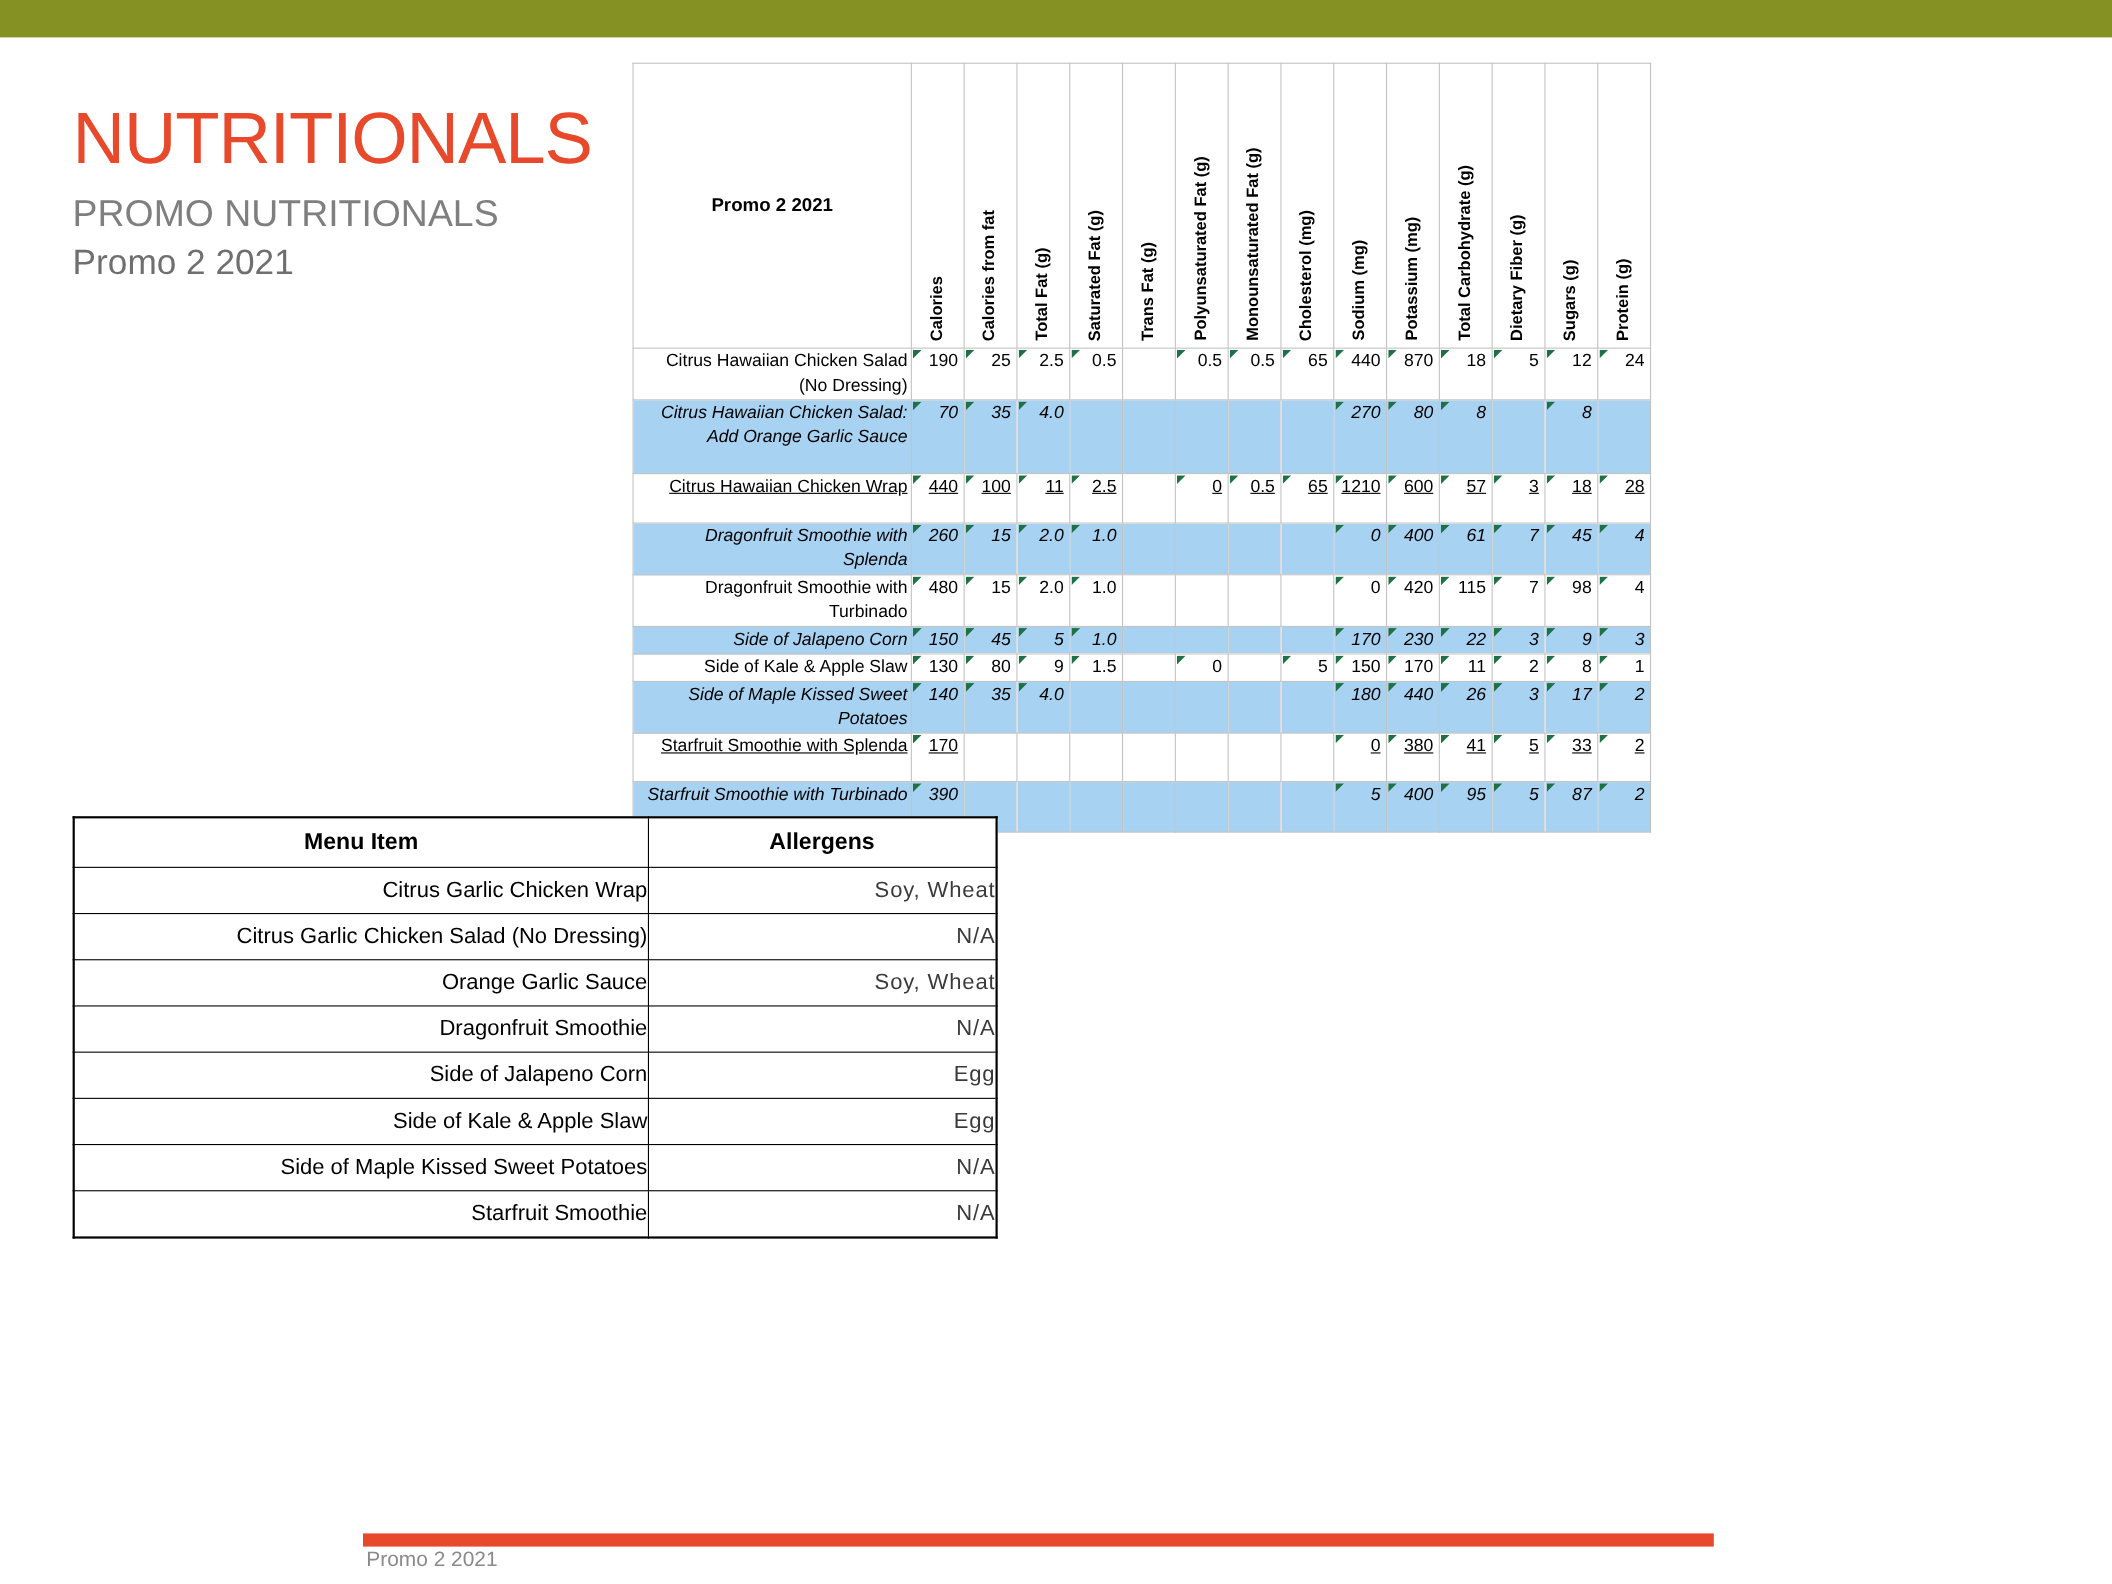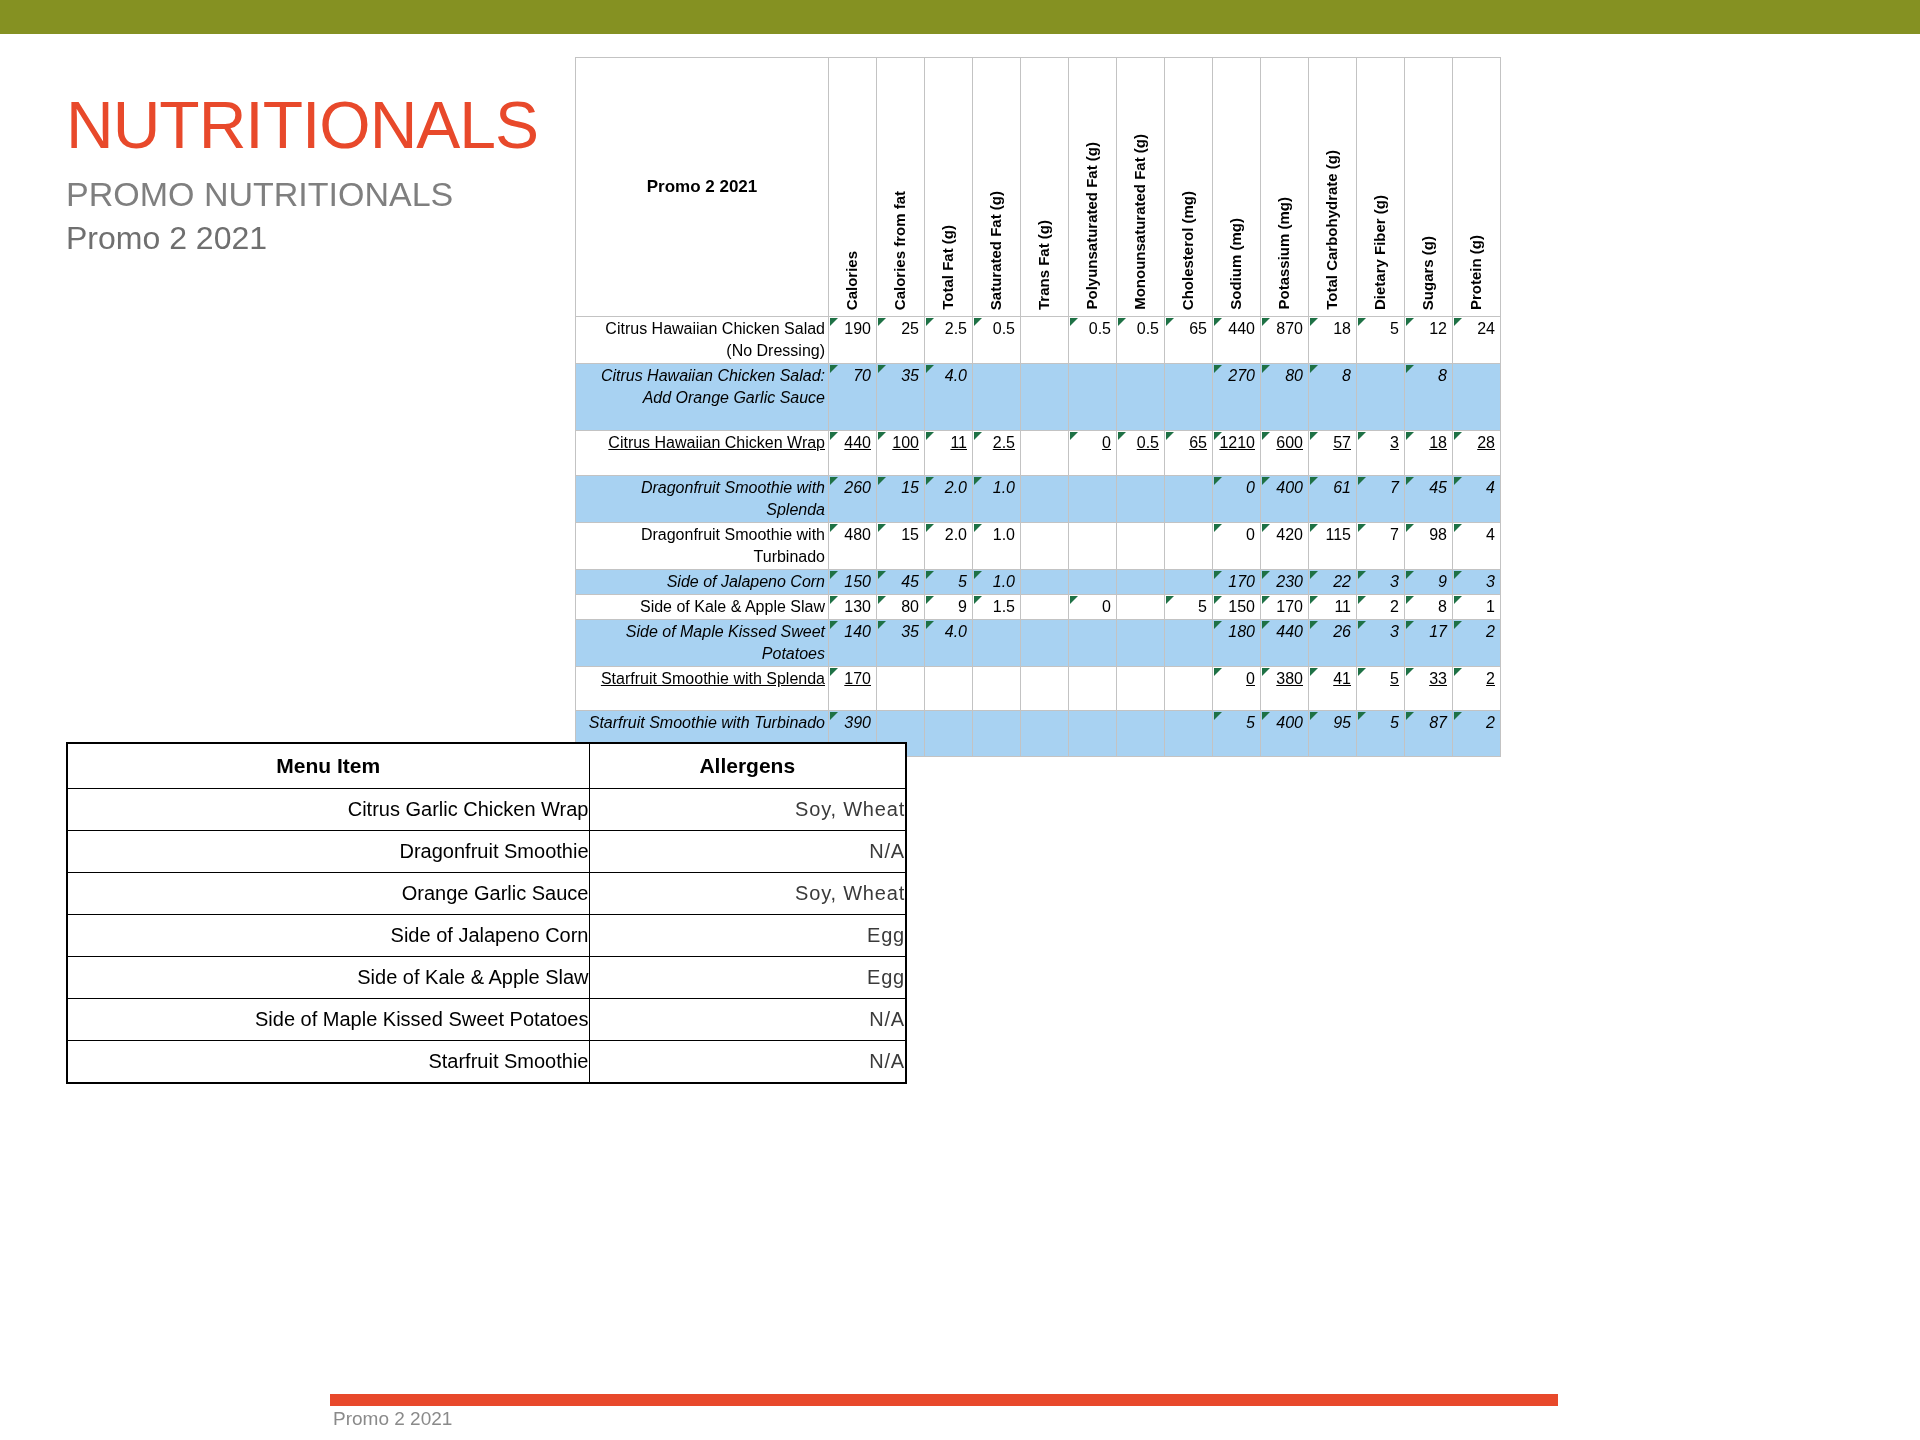--- a/index.html
+++ b/index.html
@@ -316,28 +316,32 @@
           <th>Menu Item</th>
           <th>Allergens</th>
         </tr>
     </thead>
     <tbody>
         <tr>
           <td>Citrus Garlic Chicken Wrap</td>
           <td class="allergen-val">Soy, Wheat</td>
         </tr>
         <tr>
+          <td>Citrus Garlic Chicken Salad (No Dressing)</td>
+          <td class="allergen-val">N/A</td>
+        </tr>
+        <tr>
+          <td>Orange Garlic Sauce</td>
+          <td class="allergen-val">Soy, Wheat</td>
+        </tr>
+        <tr>
           <td>Dragonfruit Smoothie</td>
           <td class="allergen-val">N/A</td>
         </tr>
         <tr>
-          <td>Orange Garlic Sauce</td>
-          <td class="allergen-val">Soy, Wheat</td>
-        </tr>
-        <tr>
           <td>Side of Jalapeno Corn</td>
           <td class="allergen-val">Egg</td>
         </tr>
         <tr>
           <td>Side of Kale &amp; Apple Slaw</td>
           <td class="allergen-val">Egg</td>
         </tr>
         <tr>
           <td>Side of Maple Kissed Sweet Potatoes</td>
           <td class="allergen-val">N/A</td>

